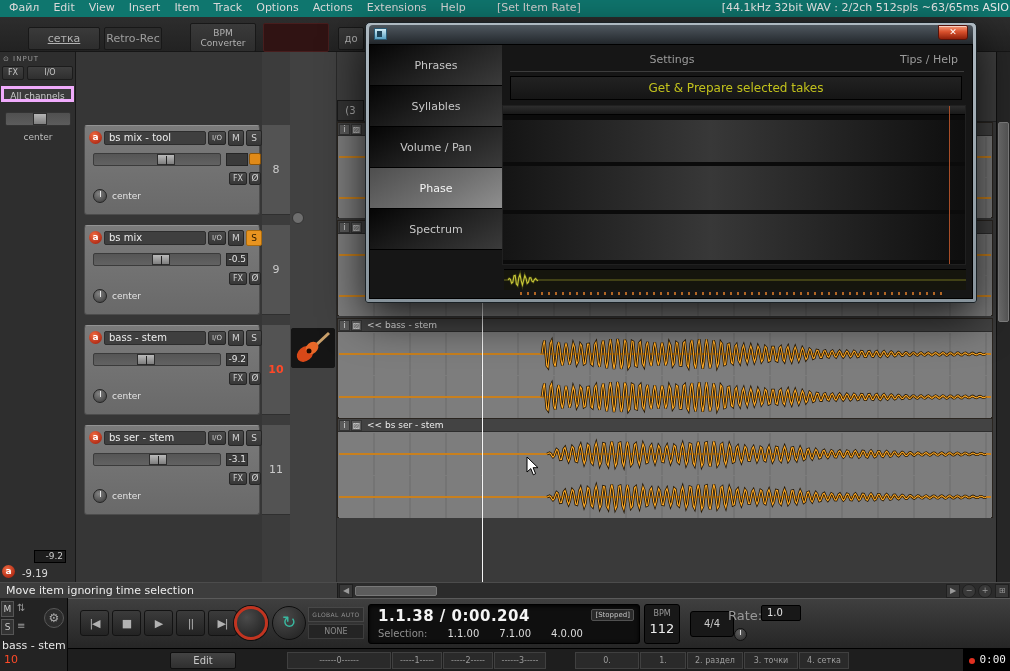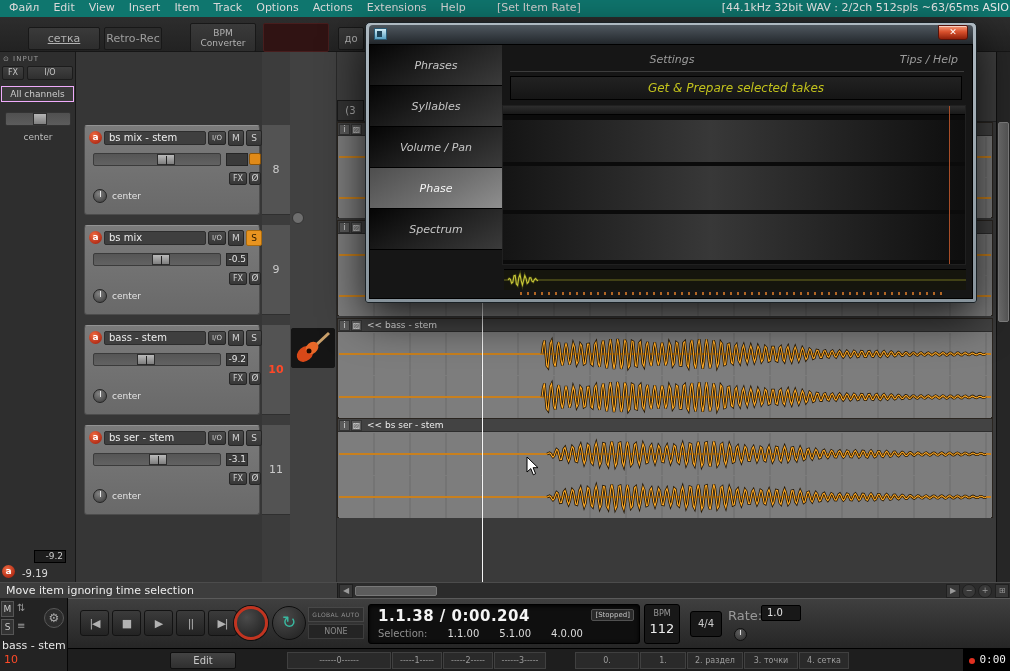--- a/index.html
+++ b/index.html
@@ -28,21 +28,21 @@
 .tbrow{position:absolute;left:8px;display:flex;gap:2px;}
 #tbrow1{top:7px;}#tbrow2{top:37px;}
 .tbicon{width:24px;height:24px;background:linear-gradient(#3d3d3d,#292929);border:1px solid #191919;border-radius:2px;color:#9c9c9c;font-size:13px;display:flex;align-items:center;justify-content:center;}
 
 
 #leftpanel{position:absolute;left:0;top:52px;width:76px;height:530px;background:#2e2e2e;border-right:1px solid #181818;}
 #lp-inrow{position:absolute;left:3px;top:3px;font-size:7px;color:#9a9a9a;letter-spacing:1px;}
 #lp-fx{position:absolute;left:2px;top:14px;width:22px;height:14px;}
 #lp-io{position:absolute;left:27px;top:14px;width:46px;height:14px;}
 .lbtn{background:linear-gradient(#404040,#2f2f2f);border:1px solid #1c1c1c;border-radius:2px;color:#c4c4c4;font-size:8px;text-align:center;line-height:12px;}
-#lp-all{position:absolute;left:1px;top:34px;width:73px;height:16px;background:#3b3b3b;border:1px solid #f0abfc;font-size:9px;color:#cccccc;text-align:center;line-height:14px;}
+#lp-all{position:absolute;left:1px;top:34px;width:73px;height:16px;background:#3b3b3b;border:3px solid #f0abfc;font-size:9px;color:#cccccc;text-align:center;line-height:14px;}
 #lp-fader{position:absolute;left:5px;top:60px;width:66px;height:14px;background:linear-gradient(#505050,#5c5c5c);border:1px solid #333;border-radius:2px;}
 #lp-handle{position:absolute;left:27px;top:0;width:14px;height:12px;background:linear-gradient(#b6b6b6,#7e7e7e);border:1px solid #2c2c2c;}
 #lp-center{position:absolute;left:0;top:80px;width:76px;text-align:center;font-size:9px;color:#bdbdbd;}
 #lp-vol{position:absolute;left:34px;top:498px;width:32px;height:13px;background:#1d1d1d;border:1px solid #000;color:#cccccc;font-size:9px;text-align:right;padding-right:2px;line-height:11px;}
 #lp-abadge{position:absolute;left:2px;top:513px;}
 #lp-vol2{position:absolute;left:22px;top:516px;font-size:10px;color:#dadada;}
 .abadge{width:13px;height:13px;border-radius:50%;background:radial-gradient(circle at 38% 32%,#ef6a42,#9c1606);color:#fff;font-size:9px;font-weight:bold;text-align:center;line-height:13px;display:block;}
 
 
 #mastercol{position:absolute;left:0;top:598px;width:68px;height:73px;background:#232323;border-right:1px solid #070707;z-index:2;}
@@ -119,21 +119,21 @@
 #gauto-top{position:absolute;left:0;top:0;width:56px;height:15px;background:#2e2e2e;border:1px solid #474747;color:#8f8f8f;font-size:6px;text-align:center;line-height:13px;letter-spacing:.4px;}
 #gauto-val{position:absolute;left:0;top:17px;width:56px;height:15px;background:#242424;border:1px solid #3d3d3d;color:#8a8a8a;font-size:8px;text-align:center;line-height:13px;}
 #timebox{position:absolute;left:300px;top:5px;width:272px;height:40px;background:#0f0f0f;border:1px solid #000;border-radius:3px;box-shadow:inset 0 1px 4px #000;}
 #t-big{position:absolute;left:9px;top:2px;font-size:15px;font-weight:bold;color:#f4f4f4;letter-spacing:.5px;}
 #t-state{position:absolute;right:5px;top:4px;font-size:7px;color:#c2c2c2;background:#2a2a2a;border:1px solid #515151;padding:1px 3px;border-radius:2px;}
 #t-selrow{position:absolute;left:9px;bottom:4px;font-size:10px;color:#8f8f8f;white-space:nowrap;}
 .selval{display:inline-block;margin-left:20px;color:#dddddd;}
 #bpmbox{position:absolute;left:576px;top:5px;width:36px;height:40px;background:#181818;border:1px solid #000;border-radius:3px;}
 #bpm-label{position:absolute;left:0;top:4px;width:34px;text-align:center;font-size:8px;color:#9a9a9a;}
 #bpm-val{position:absolute;left:0;top:16px;width:34px;text-align:center;font-size:13px;color:#ededed;}
-#sigbox{position:absolute;left:622px;top:12px;width:32px;height:26px;background:#181818;border:1px solid #000;border-radius:3px;color:#cccccc;font-size:10px;text-align:center;line-height:24px;}
+#sigbox{position:absolute;left:622px;top:12px;width:44px;height:26px;background:#181818;border:1px solid #000;border-radius:3px;color:#cccccc;font-size:10px;text-align:center;line-height:24px;}
 #rate-label{position:absolute;left:660px;top:9px;font-size:13px;color:#9a9a9a;}
 #rate-val{position:absolute;left:693px;top:6px;width:40px;height:16px;background:#181818;border:1px solid #000;border-radius:2px;color:#e2e2e2;font-size:10px;padding-left:5px;line-height:14px;}
 #rate-knob{position:absolute;left:666px;top:29px;width:13px;height:13px;border-radius:50%;background:radial-gradient(circle at 40% 32%,#5e5e5e,#2c2c2c);border:1px solid #101010;}
 #rate-knob::after{content:"";position:absolute;left:5px;top:1px;width:1px;height:5px;background:#ddd;}
 
 
 #bottombar{position:absolute;left:68px;top:648px;width:942px;height:23px;background:#1e1e1e;border-top:1px solid #000;}
 #editbtn{position:absolute;left:102px;top:3px;width:66px;height:17px;background:linear-gradient(#434343,#2f2f2f);border:1px solid #0f0f0f;border-radius:2px;color:#c9c9c9;font-size:10px;text-align:center;line-height:15px;}
 #markers{position:absolute;left:219px;top:3px;display:flex;gap:1px;}
 #regions{position:absolute;left:507px;top:3px;display:flex;gap:1px;}
@@ -141,21 +141,21 @@
 #clock{position:absolute;right:0;top:0;width:47px;height:23px;background:#000;color:#f0f0f0;font-family:"DejaVu Sans Mono",monospace;font-size:11px;line-height:22px;text-align:right;padding-right:4px;}
 #recdot{position:absolute;left:6px;top:9px;width:6px;height:6px;border-radius:50%;background:#e03020;}
 
 
 #dialog{position:absolute;left:365px;top:22px;width:612px;height:281px;background:linear-gradient(#aeb9c1,#87939b);border:1px solid #1a2125;border-radius:5px 5px 3px 3px;box-shadow:0 14px 44px rgba(0,0,0,.8);z-index:50;}
 #dlg-title{position:absolute;left:3px;top:2px;right:3px;height:19px;background:linear-gradient(#4f575f,#22272b);border-radius:4px 4px 0 0;color:#dcdcdc;font-size:11px;line-height:18px;}
 #dlg-icon{position:absolute;left:5px;top:3px;width:13px;height:12px;background:linear-gradient(#d2ecf6,#57a0c2);border:1px solid #2a5a74;}
 #dlg-icon::after{content:"";position:absolute;left:2px;top:2px;width:5px;height:6px;background:#1d4257;}
 #dlg-title-text{position:absolute;left:25px;top:0;}
 #dlg-close{position:absolute;right:5px;top:0;width:30px;height:15px;background:linear-gradient(#f59a7a 0%,#d8502c 45%,#8e1f0a 100%);border:1px solid #57130a;border-radius:0 2px 3px 3px;color:#fff;font-size:9px;text-align:center;line-height:13px;box-shadow:inset 0 1px 0 rgba(255,255,255,.55);}
-#dlg-body{position:absolute;left:3px;top:21px;right:3px;bottom:3px;background:#161616;border:1px solid #000;overflow:hidden;font-style:italic;}
+#dlg-body{position:absolute;left:3px;top:21px;right:3px;bottom:3px;background:#161616;border:1px solid #000;overflow:hidden;}
 #dlg-tabs{position:absolute;left:0;top:0;width:132px;}
 .dtab{height:41px;background:linear-gradient(150deg,#050505 0%,#232323 55%,#3b3b3b 100%);border-bottom:1px solid #000;color:#c7c7c7;font-size:11px;display:flex;align-items:center;justify-content:center;}
 .dtab.active{background:linear-gradient(150deg,#4e4e4e 0%,#6f6f6f 55%,#8f8f8f 100%);color:#f5f5f5;}
 #dlg-settings{position:absolute;left:132px;top:8px;right:130px;text-align:center;color:#9b9b9b;font-size:11px;}
 #dlg-tips{position:absolute;right:14px;top:8px;color:#9b9b9b;font-size:11px;}
 #dlg-divider{position:absolute;left:140px;right:8px;top:26px;height:1px;background:#3c3c3c;}
 #dlg-action{position:absolute;left:140px;right:10px;top:31px;height:24px;background:linear-gradient(#222,#151515);border:1px solid #000;border-radius:0;color:#c2c21c;font-size:12px;display:flex;align-items:center;justify-content:center;}
 #dlg-content{position:absolute;left:132px;top:60px;right:6px;height:160px;background:#0b0b0b;border:1px solid #202020;overflow:hidden;}
 .band{position:absolute;left:0;right:0;background:linear-gradient(90deg,rgba(130,130,130,.08),rgba(160,160,160,.30) 45%,rgba(70,70,70,.05));}
 #band0{position:absolute;left:0;right:0;top:0;height:9px;background:linear-gradient(#2d2d2d,#191919);border-bottom:1px solid #000;}
@@ -251,21 +251,21 @@
       </div>
     <div id="lp-center">center</div>
     <div id="lp-vol">-9.2</div>
     <span id="lp-abadge" class="abadge">a</span>
     <div id="lp-vol2">-9.19</div>
   </div>
 
   <div id="tcp">
       <div class="panel" style="top: 73px;">
         <span class="abadge">a</span>
-        <div class="tname">bs mix - stem</div>
+        <div class="tname">bs mix - tool</div>
         <div class="sbtn io">I/O</div>
         <div class="sbtn ms" style="left: 143px;">M</div>
         <div class="sbtn ms" style="left: 161px;">S</div>
         <div class="fader">
           <div class="fhandle" style="left: 50%;"></div>
         </div>
         <div class="volbox"></div>
         <div class="armind"></div>
         <div class="sbtn fxb">FX</div>
         <div class="sbtn bypb">Ø</div>
@@ -446,21 +446,21 @@
       </div>
     <div id="recbtn"></div>
     <div id="loopbtn">↻</div>
     <div id="gauto">
       <div id="gauto-top">GLOBAL AUTO</div>
       <div id="gauto-val">NONE</div>
     </div>
     <div id="timebox">
       <span id="t-big">1.1.38 / 0:00.204</span>
       <span id="t-state">[Stopped]</span>
-      <span id="t-selrow"><span>Selection:</span><span id="selvals"><span class="selval">1.1.00</span><span class="selval">5.1.00</span><span class="selval">4.0.00</span></span></span>
+      <span id="t-selrow"><span>Selection:</span><span id="selvals"><span class="selval">1.1.00</span><span class="selval">7.1.00</span><span class="selval">4.0.00</span></span></span>
     </div>
     <div id="bpmbox">
       <span id="bpm-label">BPM</span>
       <span id="bpm-val">112</span>
     </div>
     <div id="sigbox">4/4</div>
     <span id="rate-label">Rate:</span>
     <div id="rate-val">1.0</div>
     <div id="rate-knob"></div>
   </div>

